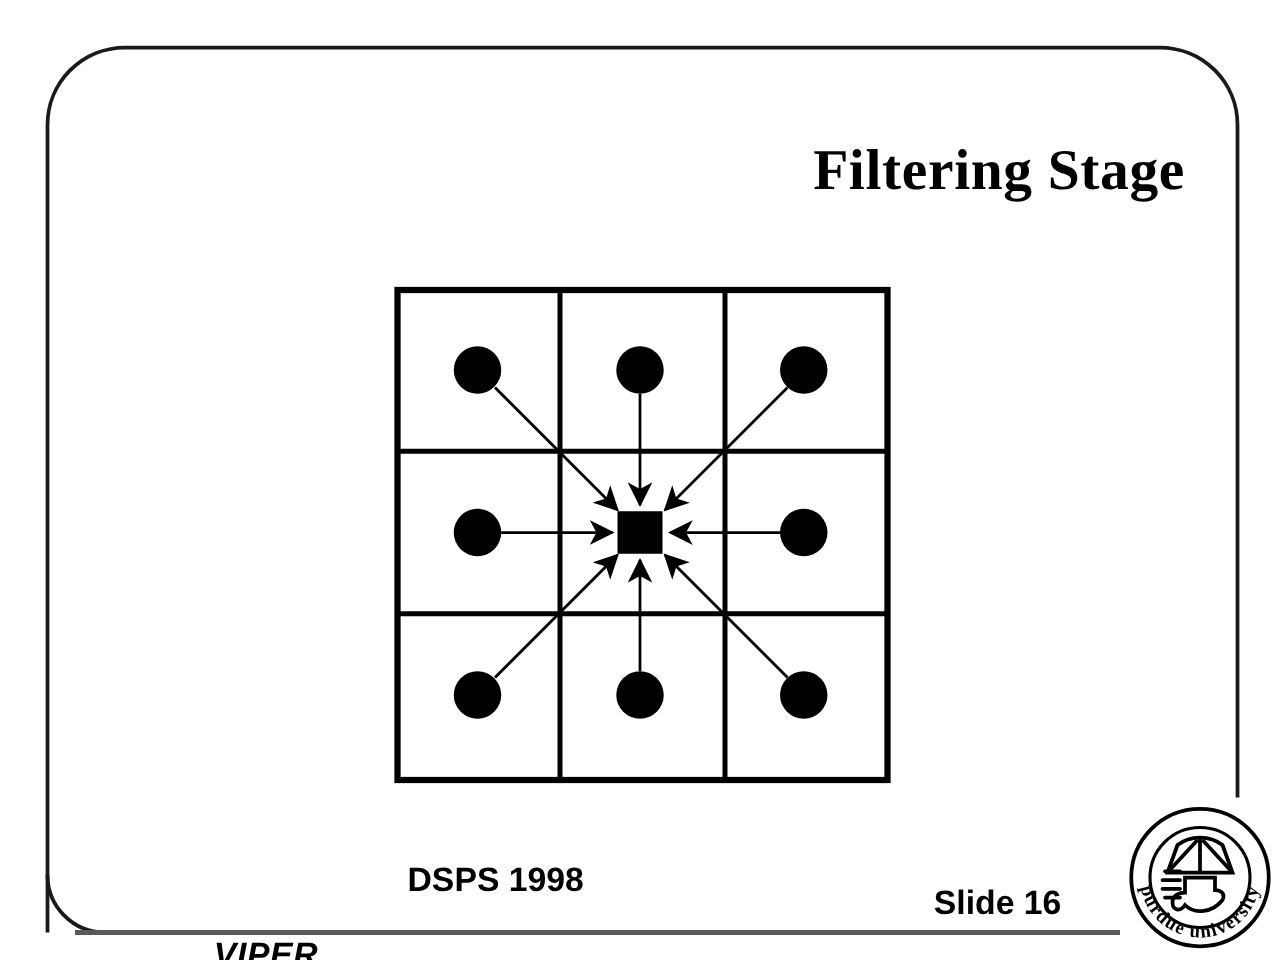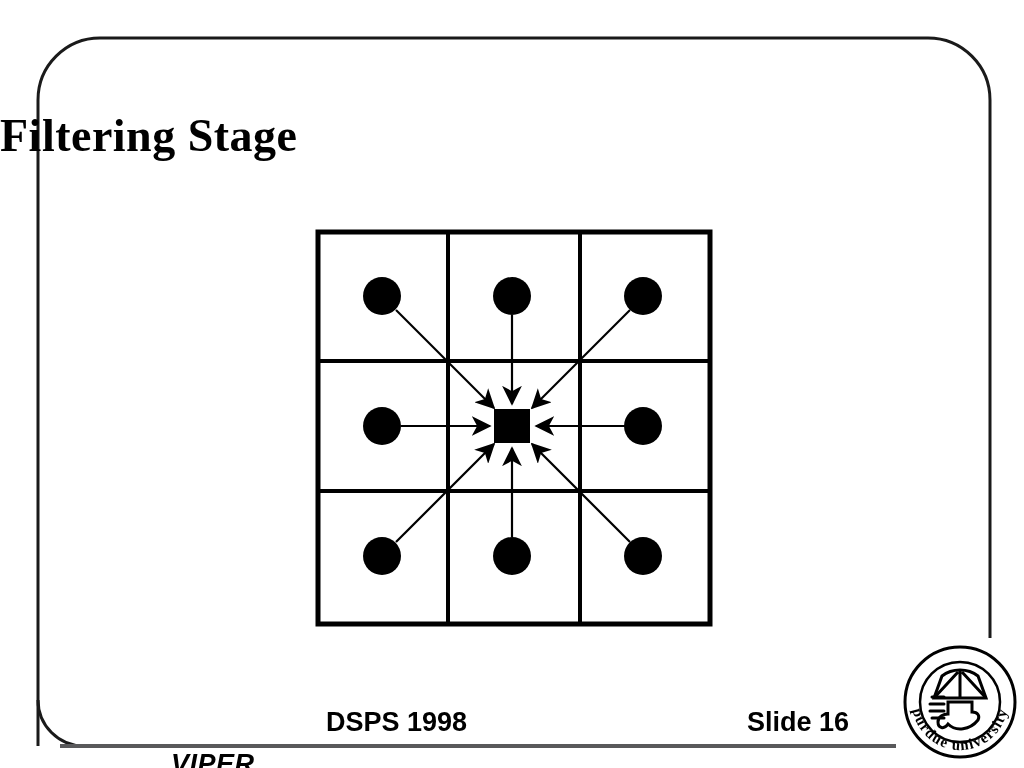--- a/index.html
+++ b/index.html
@@ -21,21 +21,21 @@
     left: 0; top: 0;
     width: 1024px; height: 768px;
   }
 
   
   #slide-title {
     position: absolute;
     left: 0;
     top: 108px;
     width: 948px;
-    text-align: left;
+    text-align: right;
     font-family: "Liberation Serif", "DejaVu Serif", serif;
     font-weight: bold;
     font-size: 46px;
     line-height: 56px;
     color: #000000;
     letter-spacing: 0.5px;
     white-space: nowrap;
   }
 
   
@@ -67,21 +67,21 @@
     white-space: nowrap;
   }
   #footer-viper {
     left: 171px;
     top: 748px;
     font-style: italic;
     letter-spacing: 0.5px;
   }
   #footer-event {
     left: 326px;
-    top: 706px;
+    top: 688px;
     text-align: right;
   }
   #footer-slide {
     left: 747px;
     top: 706px;
   }
 
   
   #logo-seal {
     position: absolute;

